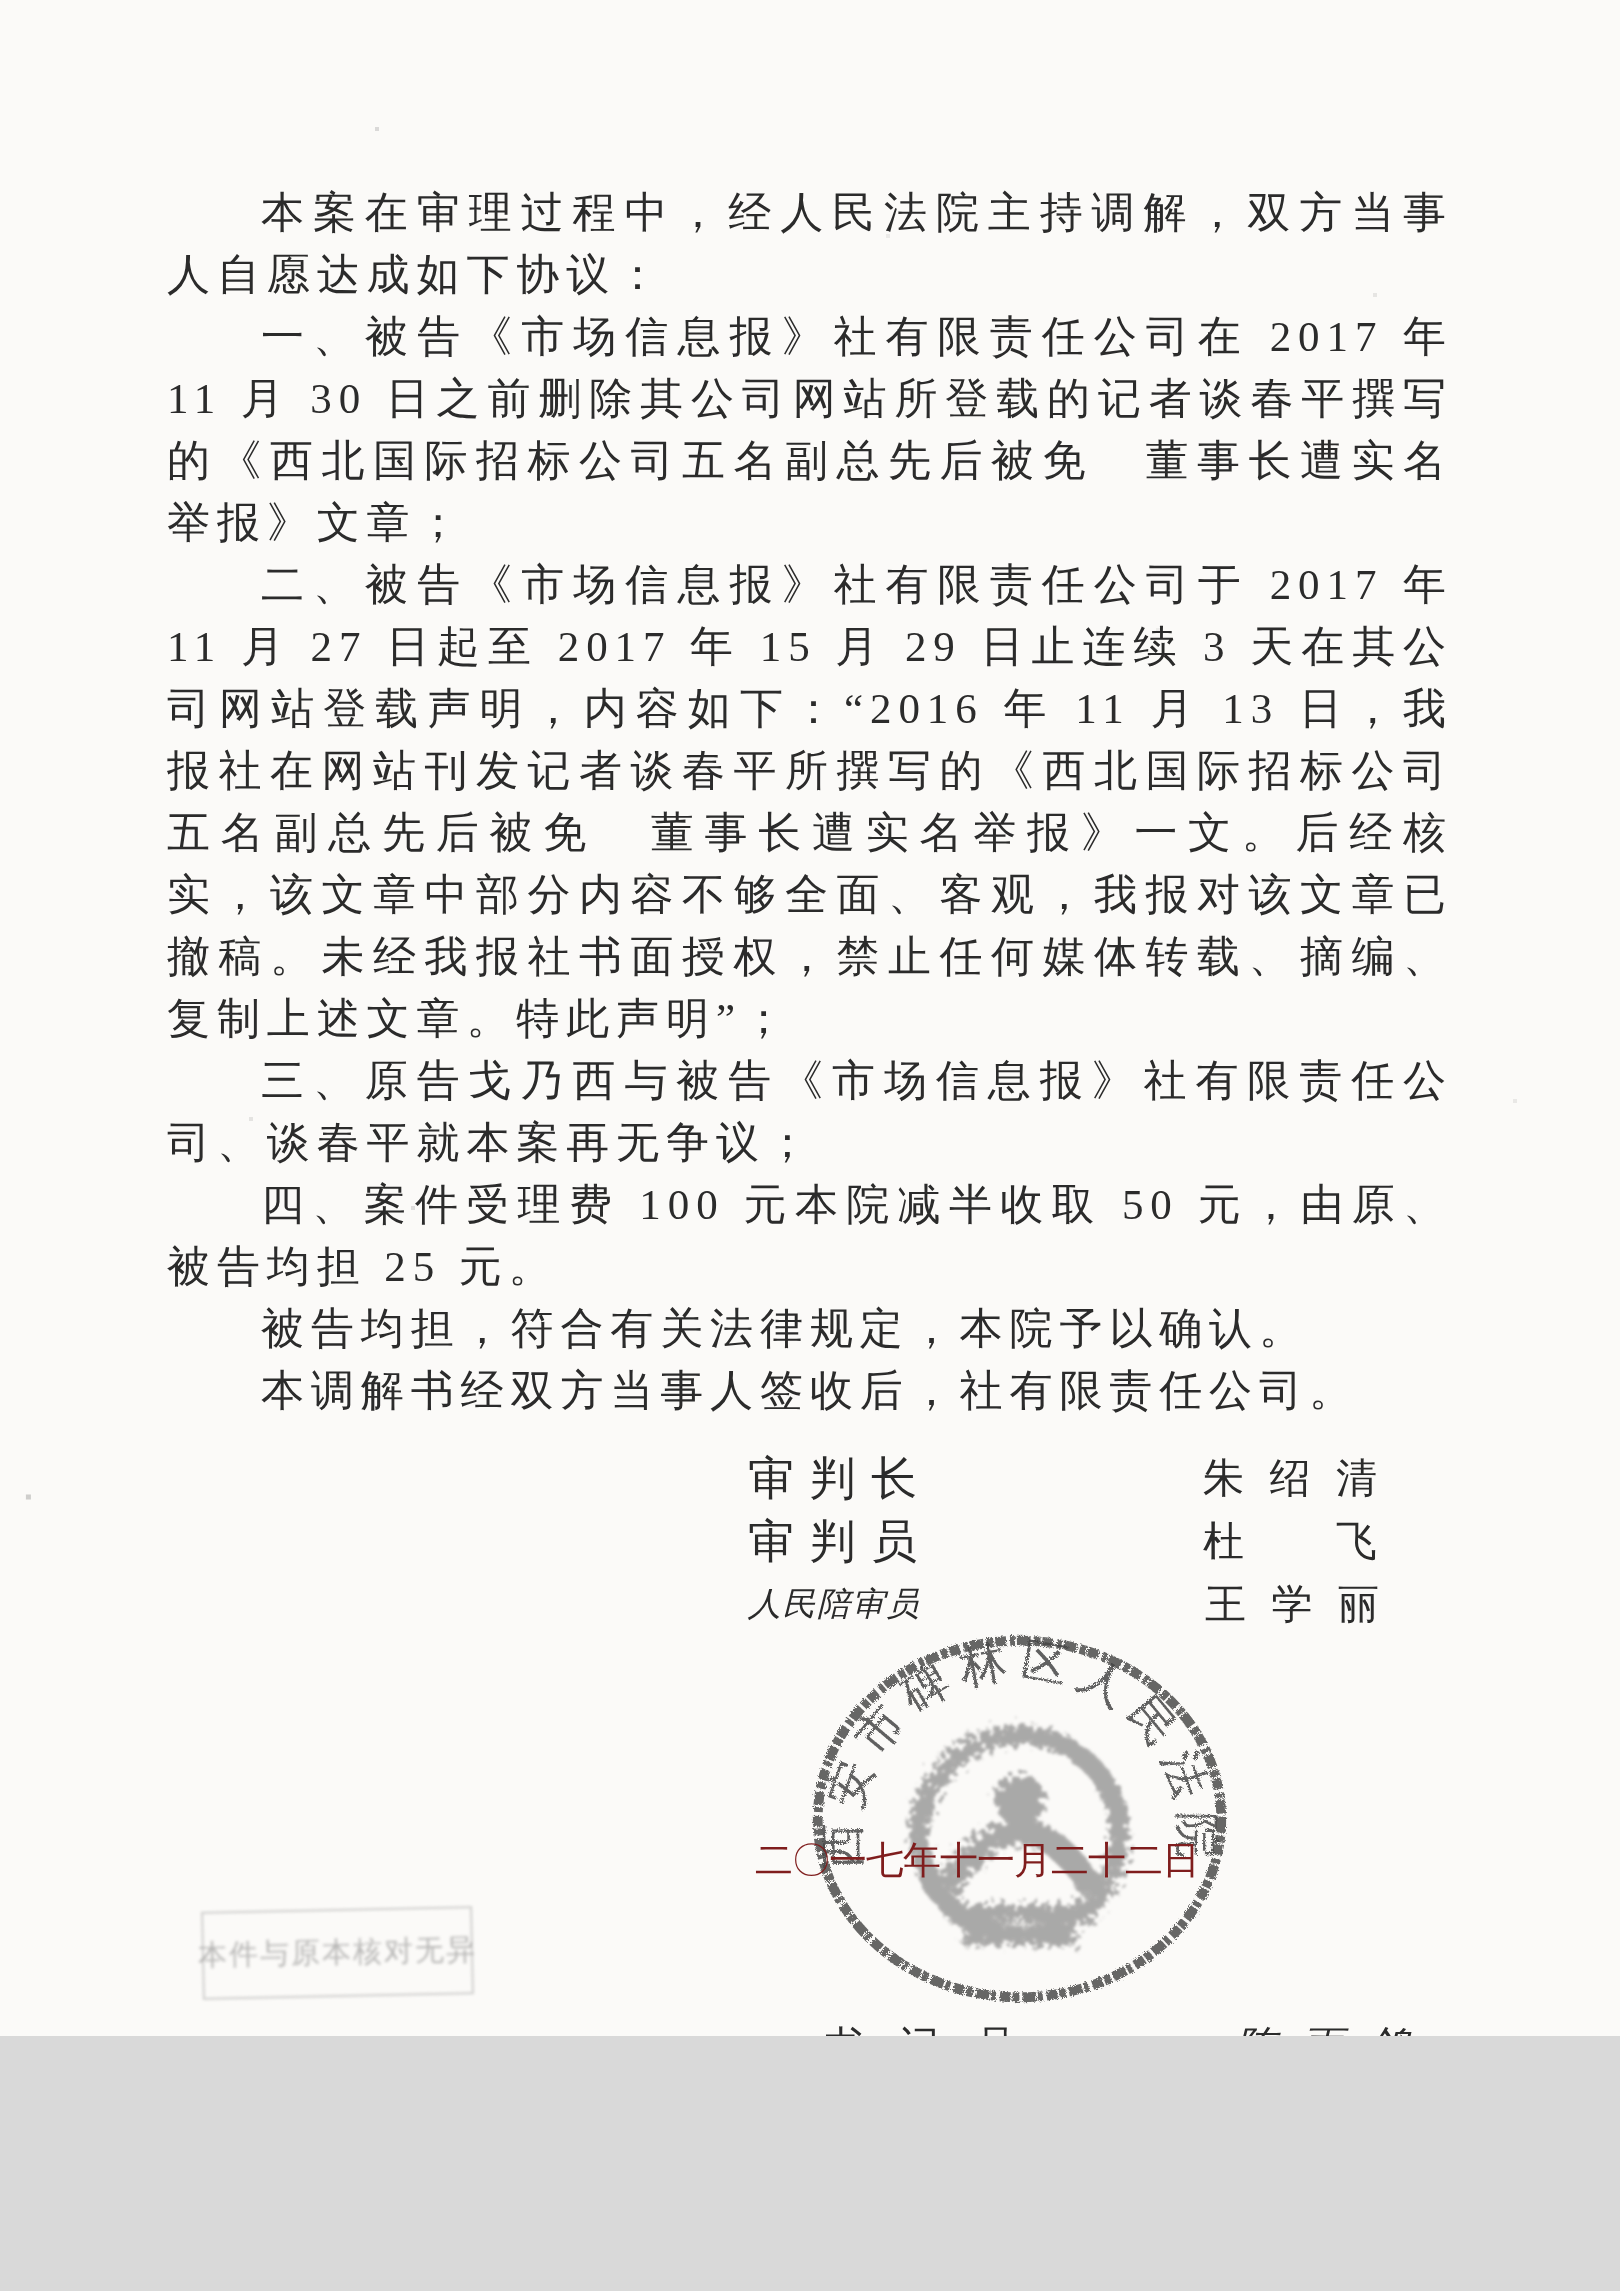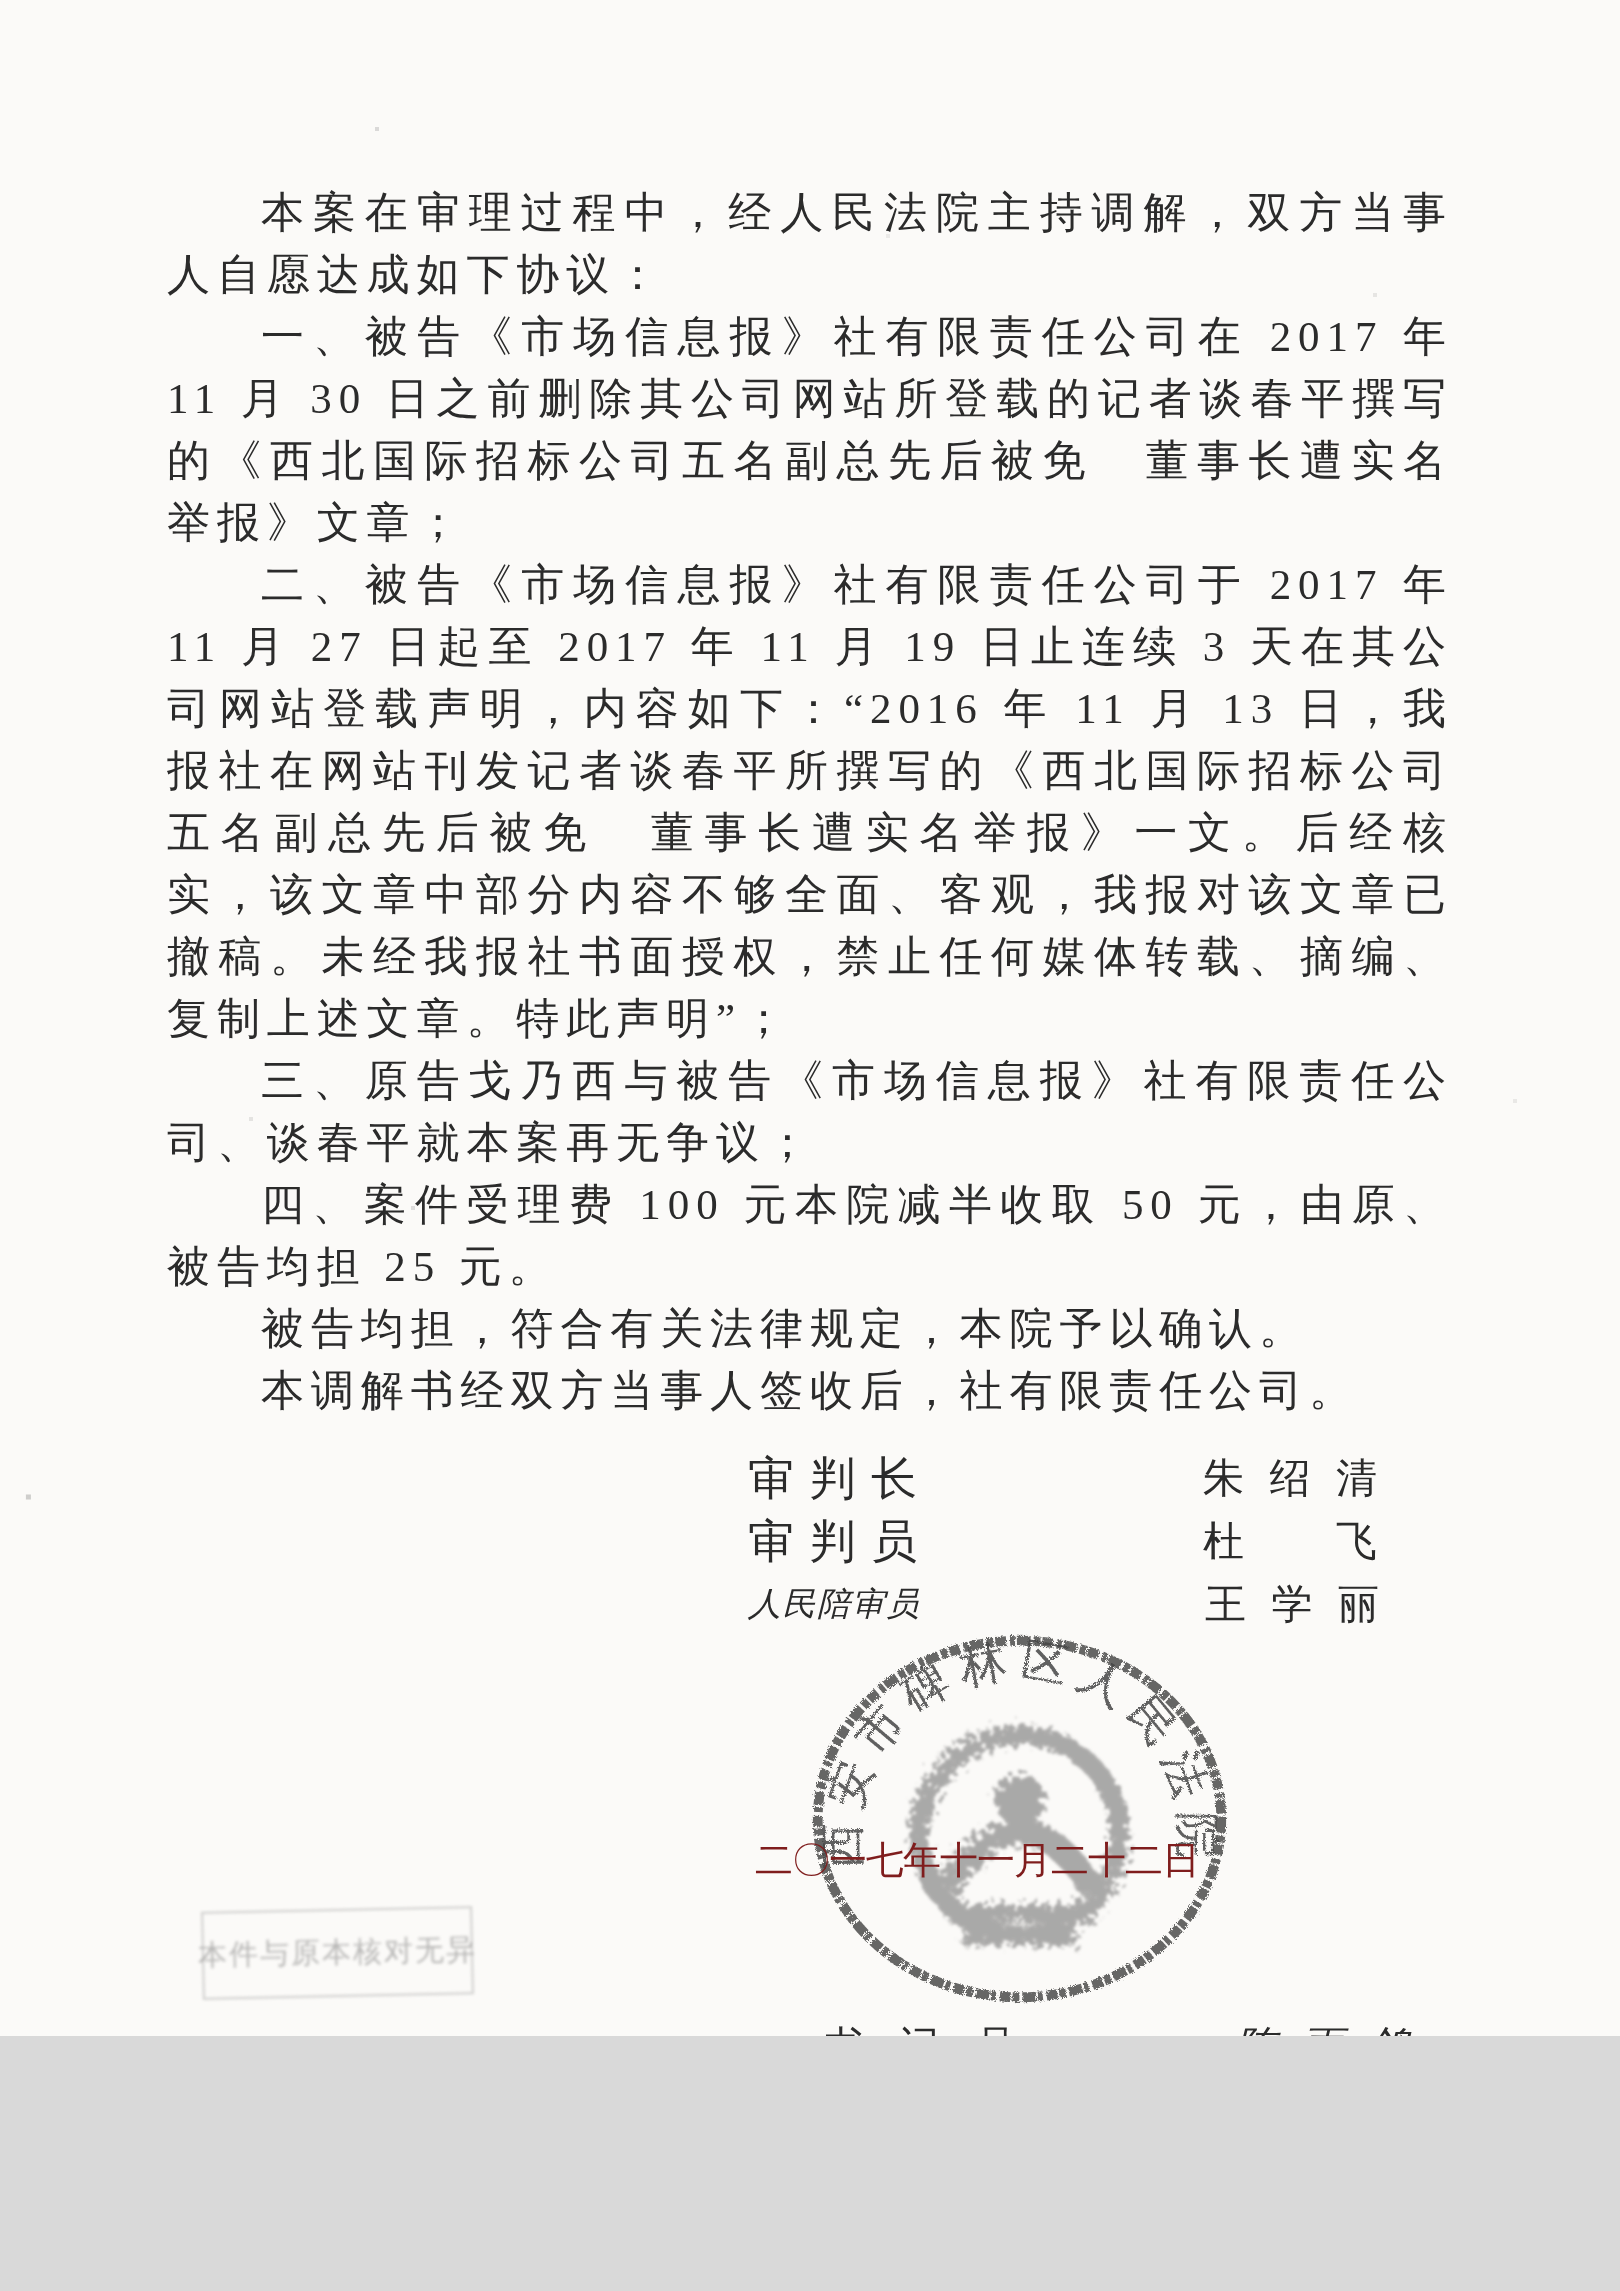--- a/index.html
+++ b/index.html
@@ -89,21 +89,21 @@
 </head>
 <body>
 
 <div class="page">
 
   <div class="speckles"></div>
 
   <div class="body-text">
     <p>本案在审理过程中，经人民法院主持调解，双方当事人自愿达成如下协议：</p>
     <p>一、被告《市场信息报》社有限责任公司在 2017 年 11 月 30 日之前删除其公司网站所登载的记者谈春平撰写的《西北国际招标公司五名副总先后被免　董事长遭实名举报》文章；</p>
-    <p>二、被告《市场信息报》社有限责任公司于 2017 年 11 月 27 日起至 2017 年 11 月 19 日止连续 3 天在其公司网站登载声明，内容如下：“2016 年 11 月 13 日，我报社在网站刊发记者谈春平所撰写的《西北国际招标公司五名副总先后被免　董事长遭实名举报》一文。后经核实，该文章中部分内容不够全面、客观，我报对该文章已撤稿。未经我报社书面授权，禁止任何媒体转载、摘编、复制上述文章。特此声明”；</p>
+    <p>二、被告《市场信息报》社有限责任公司于 2017 年 11 月 27 日起至 2017 年 15 月 29 日止连续 3 天在其公司网站登载声明，内容如下：“2016 年 11 月 13 日，我报社在网站刊发记者谈春平所撰写的《西北国际招标公司五名副总先后被免　董事长遭实名举报》一文。后经核实，该文章中部分内容不够全面、客观，我报对该文章已撤稿。未经我报社书面授权，禁止任何媒体转载、摘编、复制上述文章。特此声明”；</p>
     <p>三、原告戈乃西与被告《市场信息报》社有限责任公司、谈春平就本案再无争议；</p>
     <p>四、案件受理费 100 元本院减半收取 50 元，由原、被告均担 25 元。</p>
     <p>被告均担，符合有关法律规定，本院予以确认。</p>
     <p>本调解书经双方当事人签收后，社有限责任公司。</p>
   </div>
 
   <div class="sig-block">
     <div class="sig-row">
       <span class="sig-role">审判长</span>
       <span class="sig-gap"></span>

